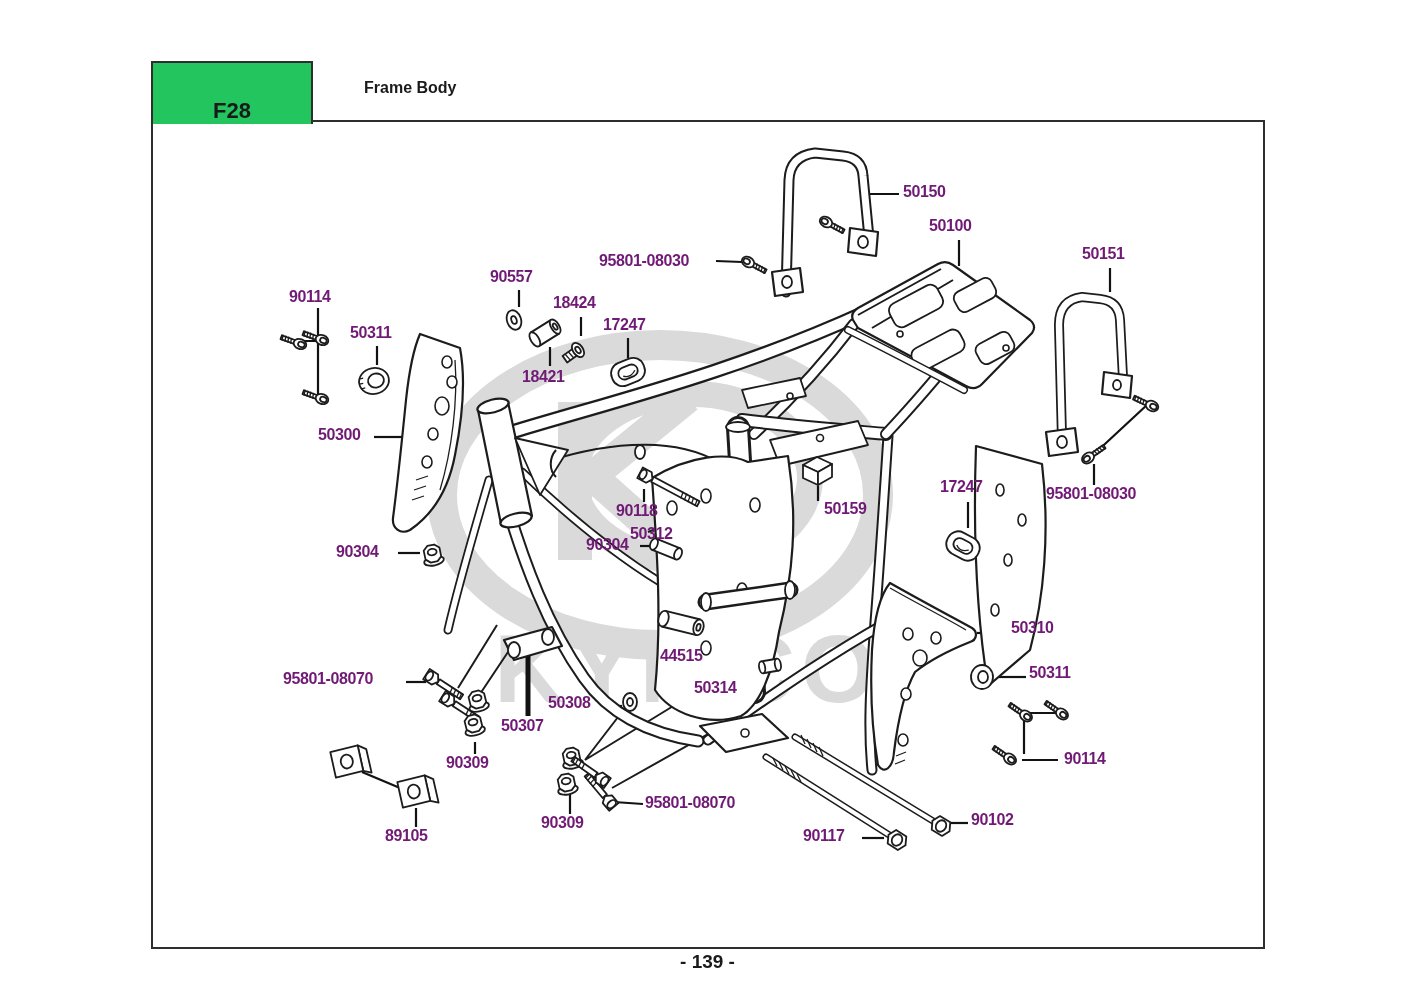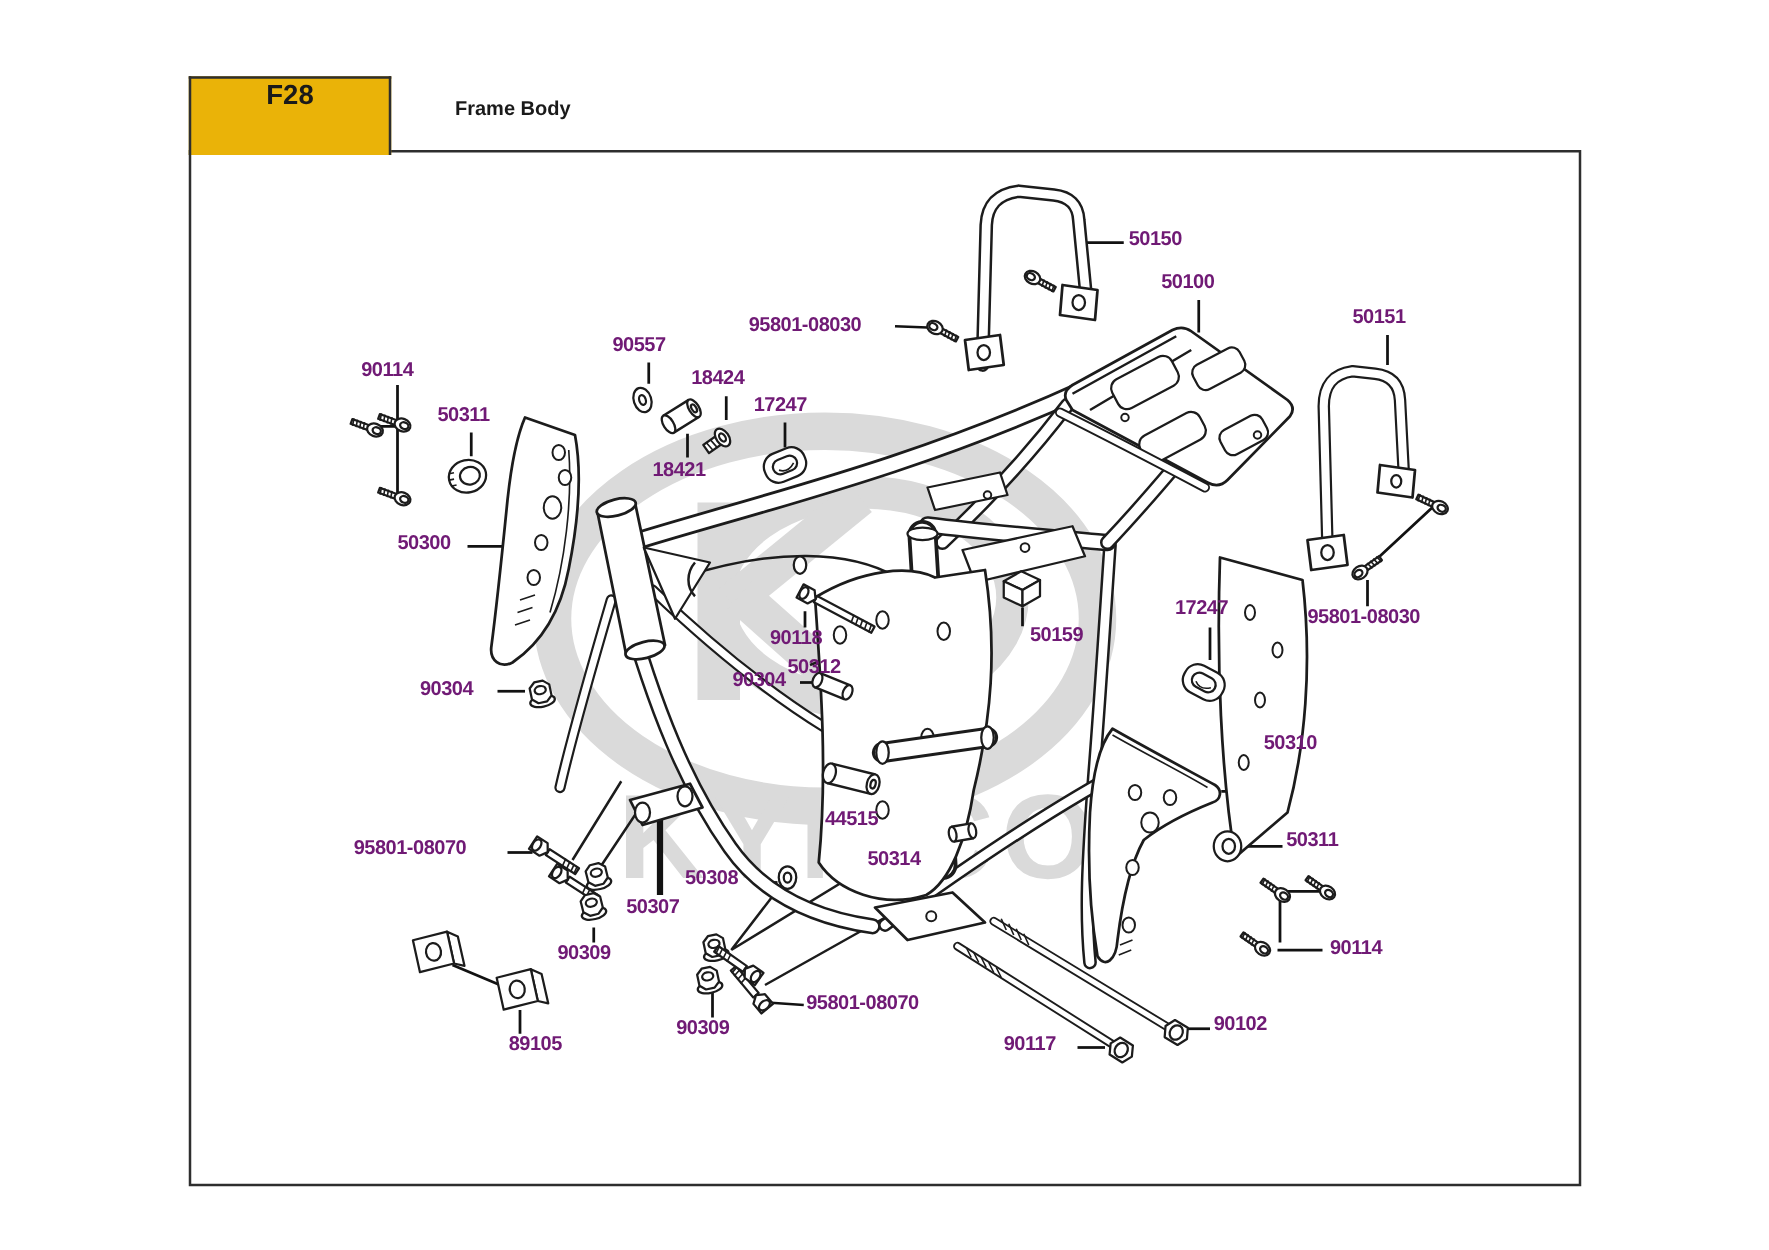--- a/index.html
+++ b/index.html
@@ -7,22 +7,22 @@
     position:relative; width:1415px; height:1000px; background:#ffffff;
     font-family:"Liberation Sans", sans-serif; overflow:hidden;
   }
   .border-main {
     position:absolute; left:151px; top:120px; width:1110px; height:825px;
     border:2px solid #2e2e2e;
   }
   .title-box {
     position:absolute; left:151px; top:61px; width:158px; height:61px;
     border:2px solid #2e2e2e; border-bottom:none;
-    display:flex; align-items:flex-start; justify-content:center;
-    font-size:22px; font-weight:700; color:#1a1a1a; background:#eab308;
+    display:flex; align-items:flex-end; justify-content:center;
+    font-size:22px; font-weight:700; color:#1a1a1a; background:#22c55e;
   }
   .page-title {
     position:absolute; left:364px; top:79px;
     font-size:16px; font-weight:700; color:#1a1a1a;
   }
   .page-footer {
     position:absolute; left:0; top:951px; width:1415px; text-align:center;
     font-size:19px; font-weight:700; color:#1a1a1a;
   }
   .pl {
@@ -368,20 +368,21 @@
         </g>
       </g>
     </g>
   </svg>
 
   <div class="border-main"></div>
   <div class="title-box">
     <span>F28</span>
   </div>
   <div class="page-title">Frame Body</div>
+  <div class="page-footer">- 139 -</div>
 
   <div class="pl" style="left:903px;top:184px">50150</div>
   <div class="pl" style="left:929px;top:218px">50100</div>
   <div class="pl" style="left:599px;top:253px">95801-08030</div>
   <div class="pl" style="left:1082px;top:246px">50151</div>
   <div class="pl" style="left:490px;top:269px">90557</div>
   <div class="pl" style="left:553px;top:295px">18424</div>
   <div class="pl" style="left:603px;top:317px">17247</div>
   <div class="pl" style="left:522px;top:369px">18421</div>
   <div class="pl" style="left:289px;top:289px">90114</div>
@@ -389,25 +390,25 @@
   <div class="pl" style="left:318px;top:427px">50300</div>
   <div class="pl" style="left:1046px;top:486px">95801-08030</div>
   <div class="pl" style="left:940px;top:479px">17247</div>
   <div class="pl" style="left:616px;top:503px">90118</div>
   <div class="pl" style="left:586px;top:537px">90304</div>
   <div class="pl" style="left:630px;top:526px">50312</div>
   <div class="pl" style="left:336px;top:544px">90304</div>
   <div class="pl" style="left:660px;top:648px">44515</div>
   <div class="pl" style="left:694px;top:680px">50314</div>
   <div class="pl" style="left:824px;top:501px">50159</div>
-  <div class="pl" style="left:1011px;top:587px">50310</div>
+  <div class="pl" style="left:1011px;top:620px">50310</div>
   <div class="pl" style="left:1029px;top:665px">50311</div>
   <div class="pl" style="left:1064px;top:751px">90114</div>
   <div class="pl" style="left:283px;top:671px">95801-08070</div>
   <div class="pl" style="left:446px;top:755px">90309</div>
   <div class="pl" style="left:501px;top:718px">50307</div>
   <div class="pl" style="left:548px;top:695px">50308</div>
-  <div class="pl" style="left:407px;top:828px">89105</div>
+  <div class="pl" style="left:385px;top:828px">89105</div>
   <div class="pl" style="left:541px;top:815px">90309</div>
   <div class="pl" style="left:645px;top:795px">95801-08070</div>
   <div class="pl" style="left:803px;top:828px">90117</div>
   <div class="pl" style="left:971px;top:812px">90102</div>
 </div>
 
 </body></html>

